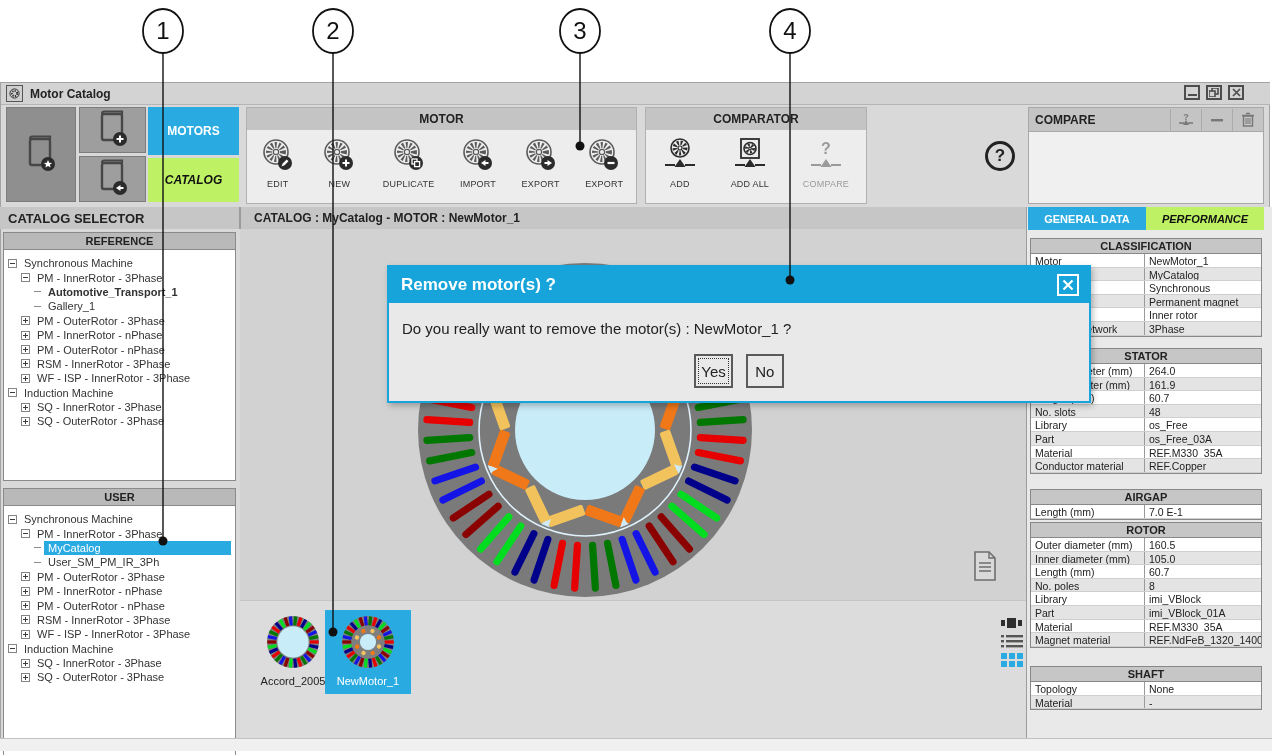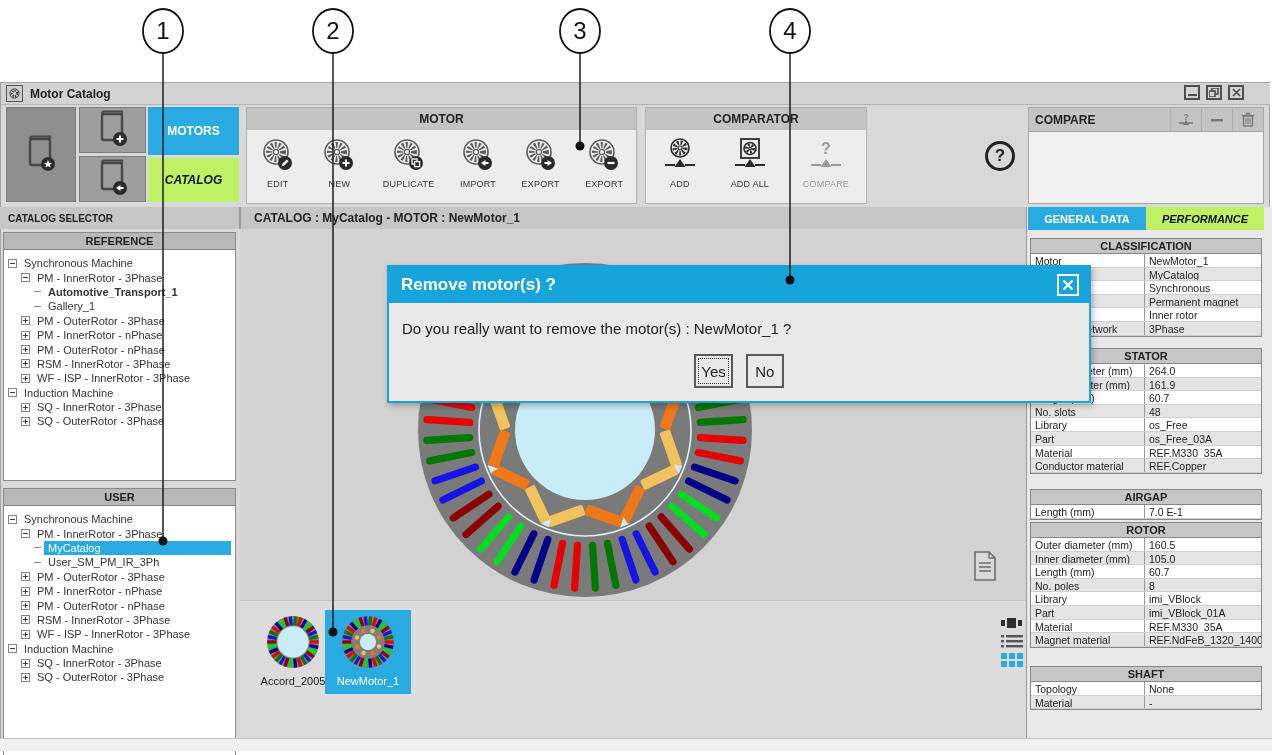--- a/index.html
+++ b/index.html
@@ -28,21 +28,21 @@
   .toolbtn{display:flex;flex-direction:column;align-items:center;gap:3px;cursor:pointer;}
   .toolbtn .lbl{font-size:9px;color:#333;letter-spacing:.2px;}
   .toolbtn.disabled .lbl{color:#9a9a9a;}
   .help-circ{width:30px;height:30px;border:3px solid #222;border-radius:50%;box-sizing:border-box;
              display:flex;align-items:center;justify-content:center;font-size:17px;font-weight:bold;color:#222;
              background:transparent;cursor:pointer;}
   .cmp-panel-h{height:24px;background:#c4c4c4;display:flex;align-items:center;box-sizing:border-box;border-bottom:1px solid #aaa;}
   .cmp-panel-h .t{font-size:12px;font-weight:bold;color:#222;margin-left:6px;flex:1;}
   .cmp-hbtn{width:30px;height:22px;display:flex;align-items:center;justify-content:center;border-left:1px solid #ababab;cursor:pointer;}
   
-  .sel-h{background:#c6c6c6;font-size:10px;font-weight:bold;color:#222;display:flex;align-items:center;padding-left:8px;box-sizing:border-box;border-right:1px solid #9c9c9c;}
+  .sel-h{background:#c6c6c6;font-size:13px;font-weight:bold;color:#222;display:flex;align-items:center;padding-left:8px;box-sizing:border-box;border-right:1px solid #9c9c9c;}
   .panel{border:1px solid #8a8a8a;box-sizing:border-box;background:#fff;}
   .panel-h{height:16px;background:#b9b9b9;border-bottom:1px solid #8a8a8a;display:flex;align-items:center;justify-content:center;
            font-size:11px;font-weight:bold;color:#222;}
   .tree{padding:6px 0 0 4px;}
   .tree-row{height:14.4px;display:flex;align-items:center;font-size:11px;color:#333;white-space:nowrap;cursor:pointer;}
   .expander{width:9px;height:9px;border:1px solid #848484;background:#fff;box-sizing:border-box;position:relative;flex:none;margin-right:3px;}
   .expander:before{content:"";position:absolute;left:1px;right:1px;top:3px;height:1px;background:#3c3c3c;}
   .expander.plus:after{content:"";position:absolute;top:1px;bottom:1px;left:3px;width:1px;background:#3c3c3c;}
   .leafdash{width:7px;height:1px;background:#8a8a8a;flex:none;margin-right:3px;}
   .tlabel{padding:1px 4px;}

